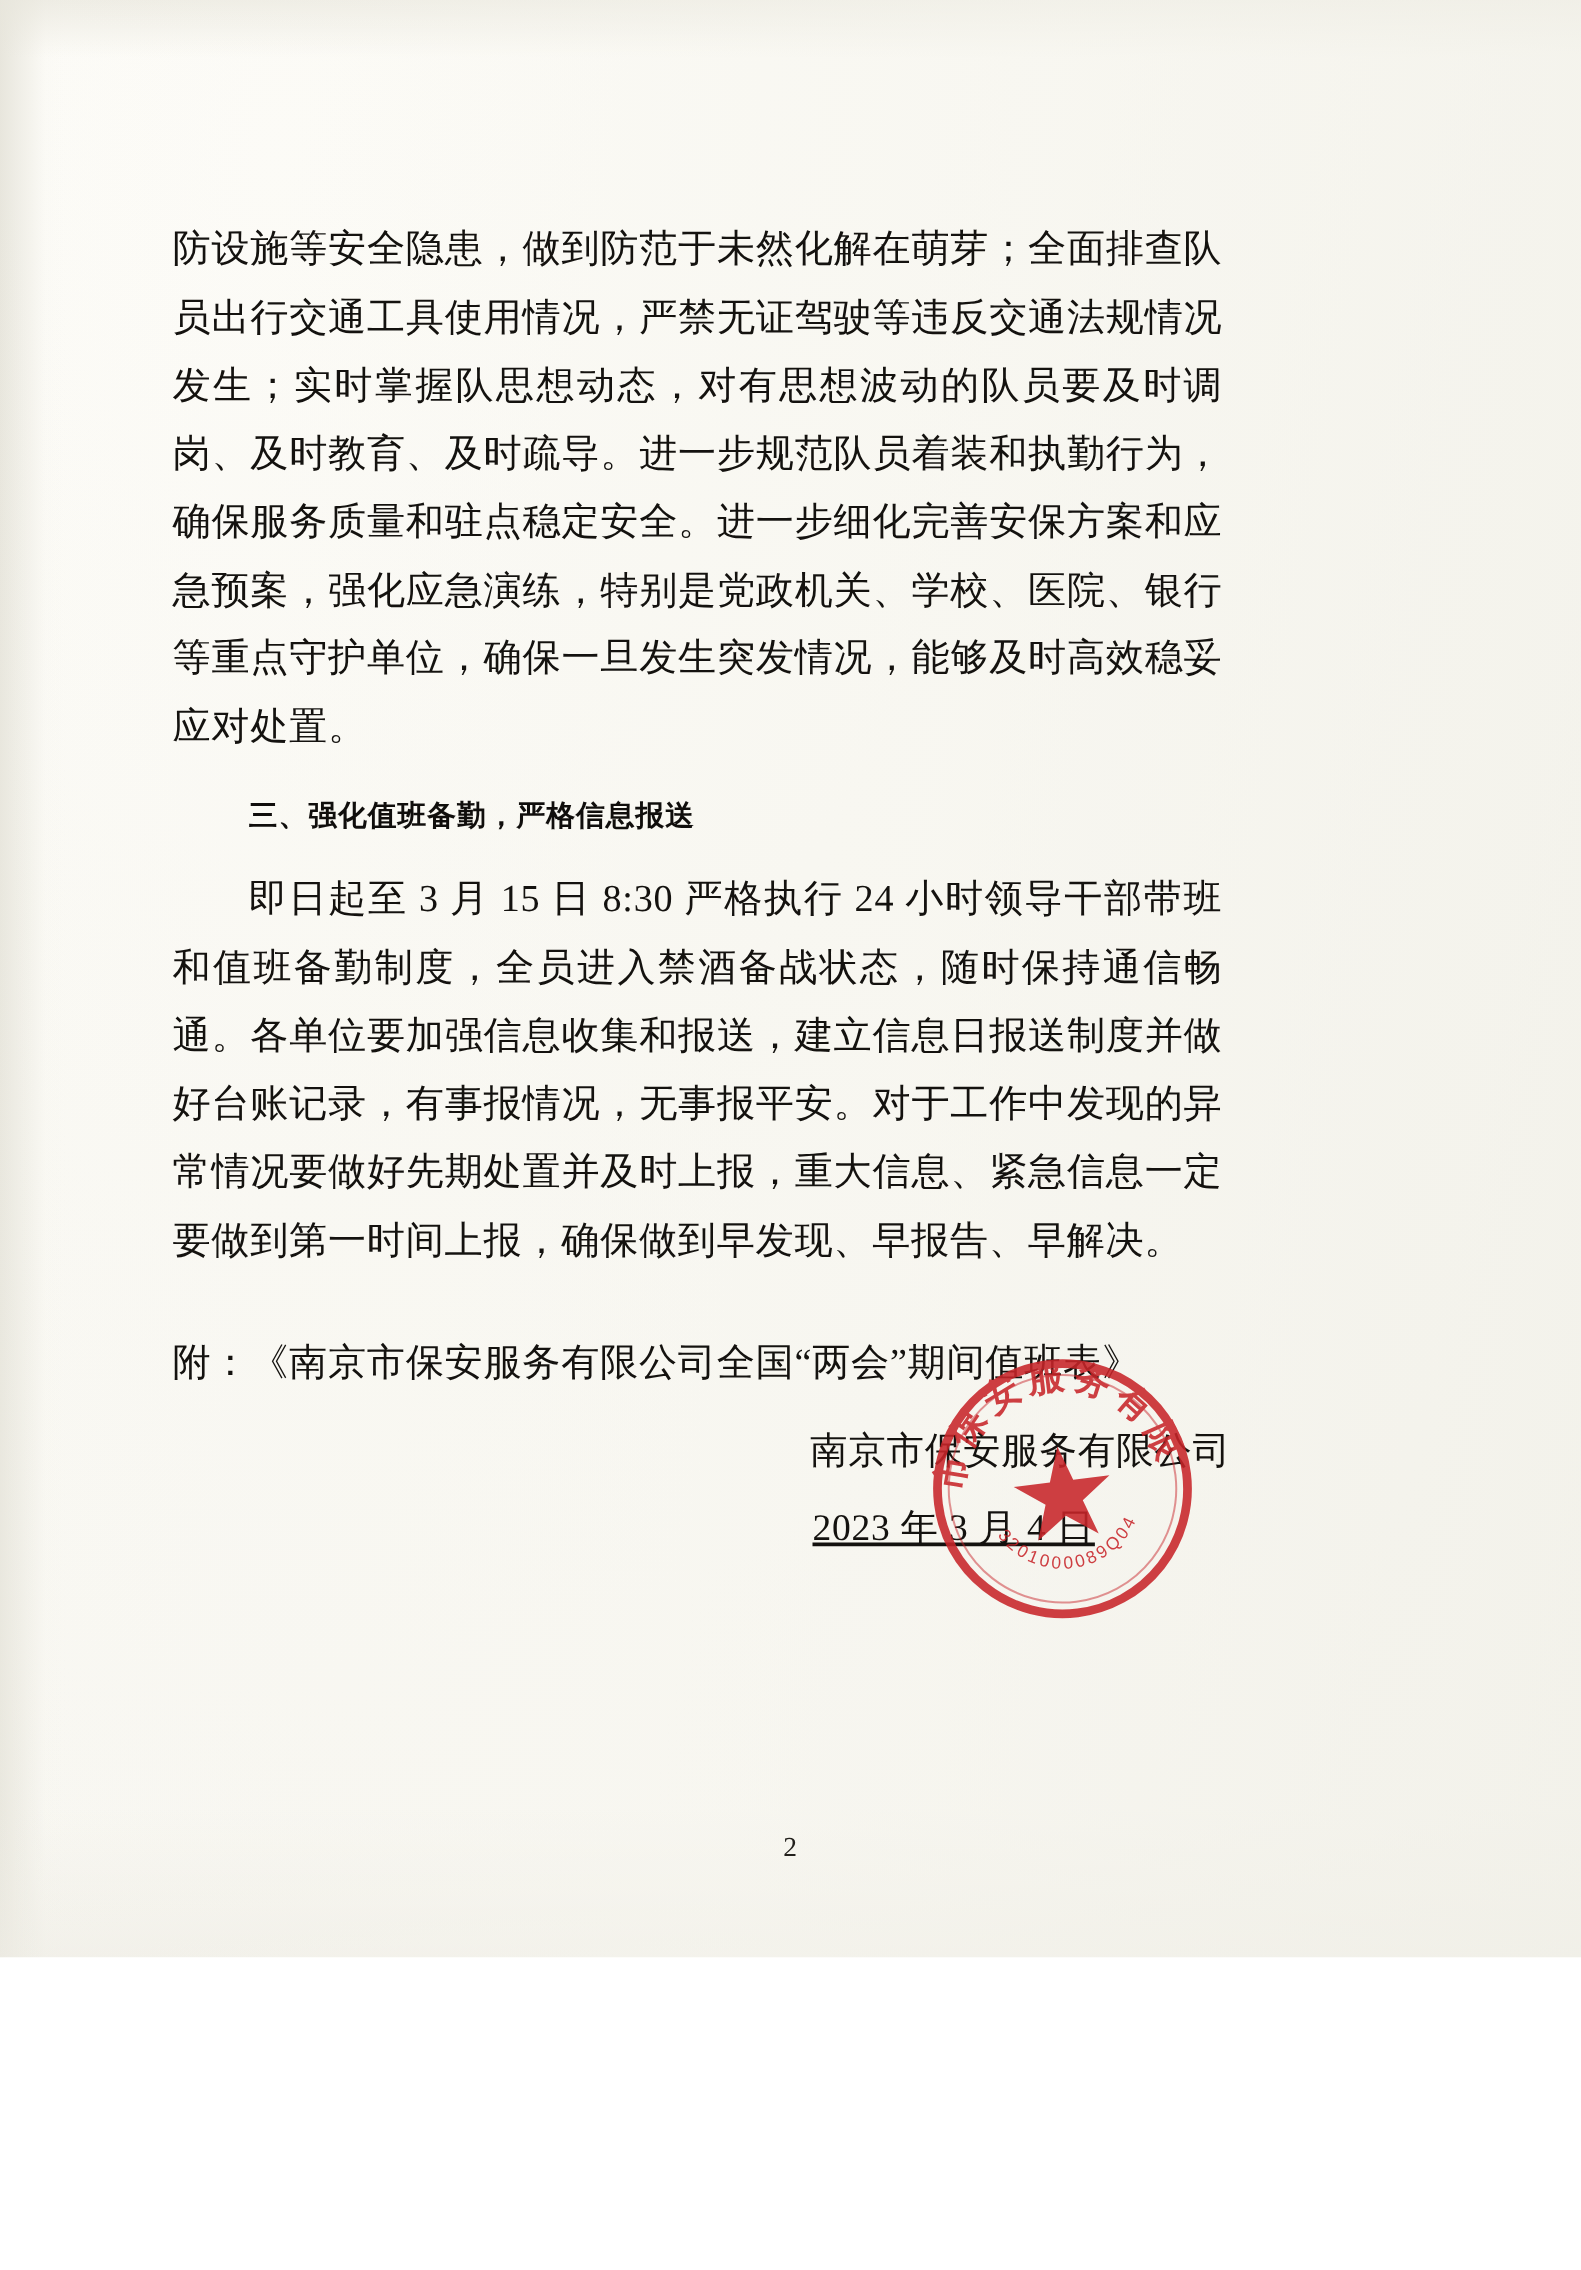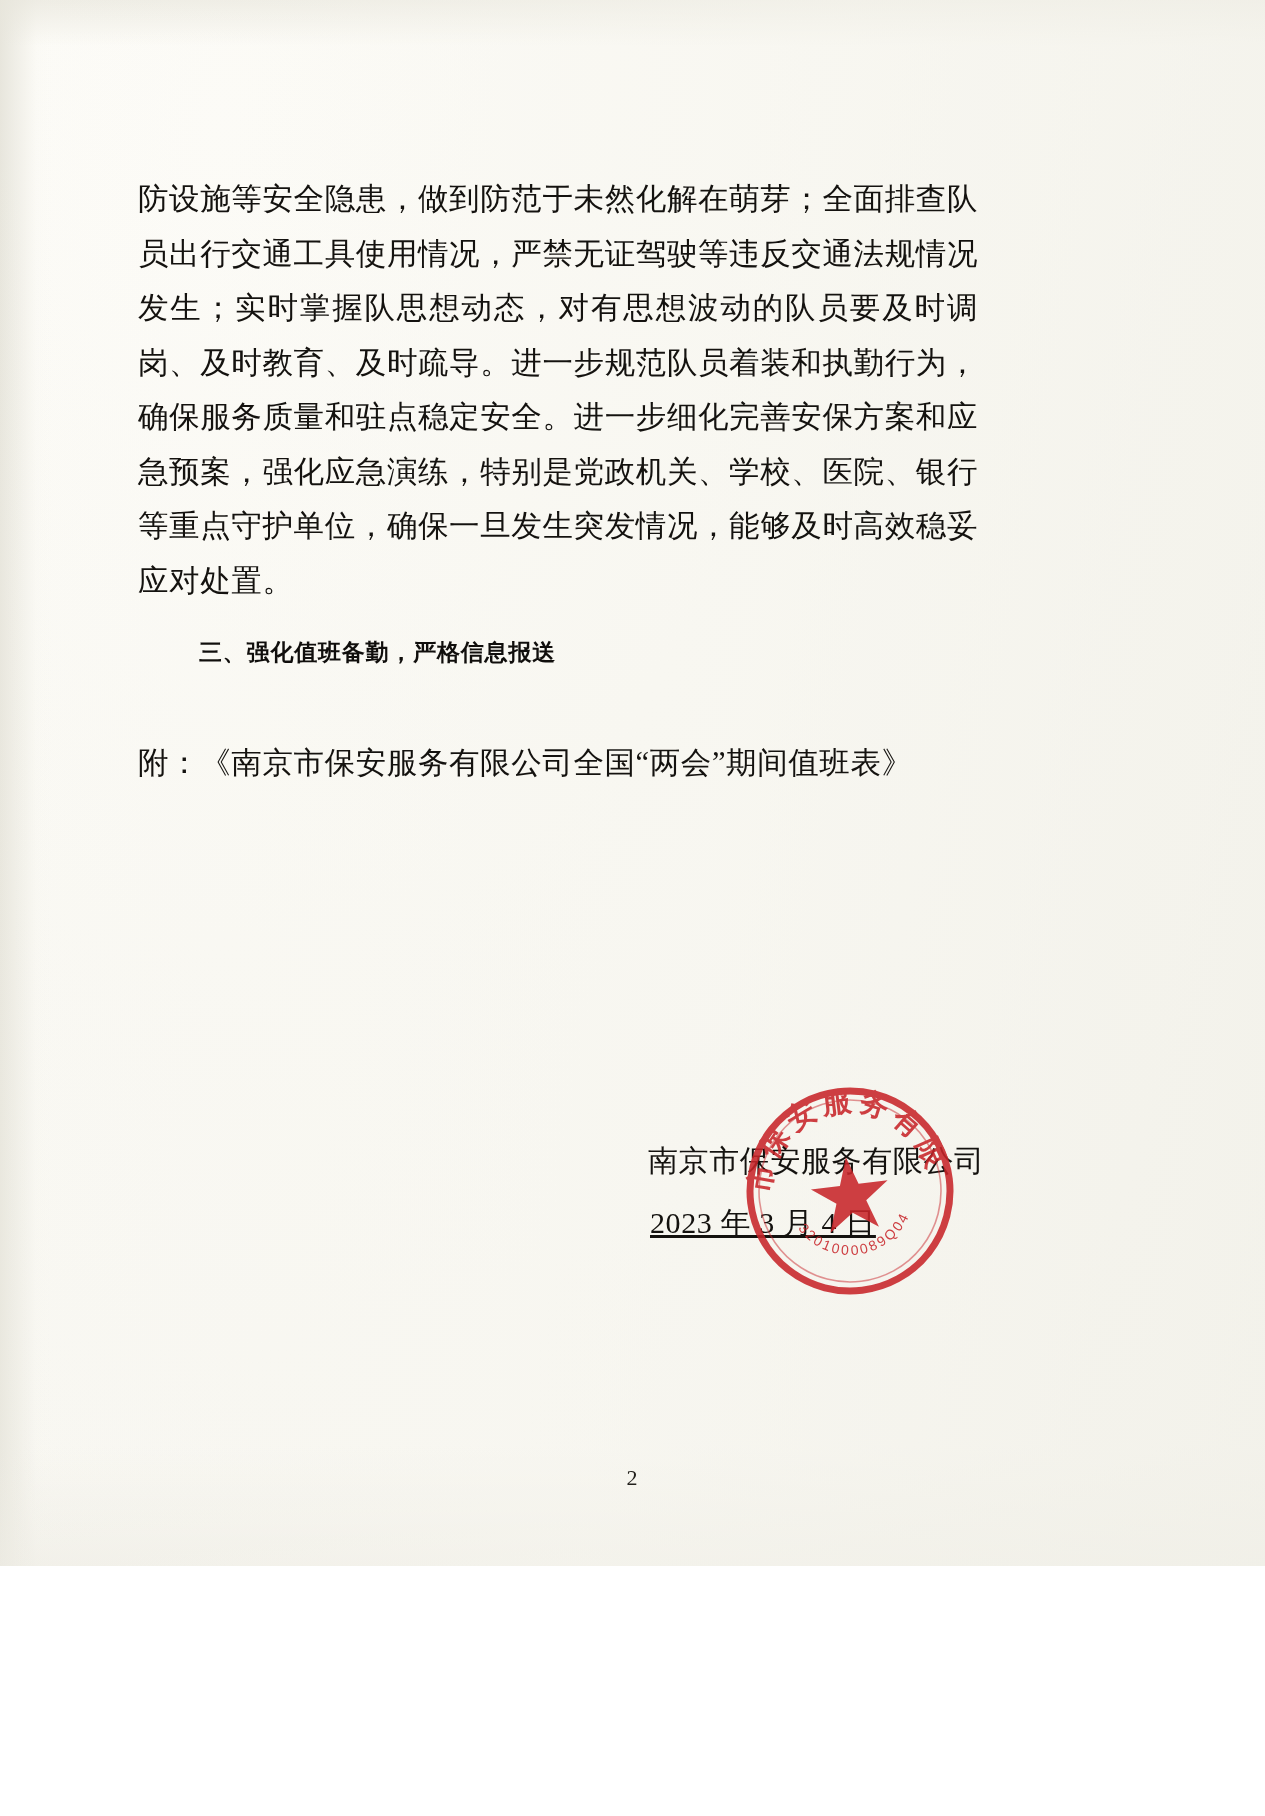--- a/index.html
+++ b/index.html
@@ -176,20 +176,21 @@
         <span class="bcell">　</span>
       </div>
   </div>
 
   <div class="content">
 
     <p class="body-para">防设施等安全隐患，做到防范于未然化解在萌芽；全面排查队员出行交通工具使用情况，严禁无证驾驶等违反交通法规情况发生；实时掌握队思想动态，对有思想波动的队员要及时调岗、及时教育、及时疏导。进一步规范队员着装和执勤行为，确保服务质量和驻点稳定安全。进一步细化完善安保方案和应急预案，强化应急演练，特别是党政机关、学校、医院、银行等重点守护单位，确保一旦发生突发情况，能够及时高效稳妥应对处置。</p>
 
     <p class="section-head">三、强化值班备勤，严格信息报送</p>
 
+    <p class="indent-para">即日起至 3 月 15 日 8:30 严格执行 24 小时领导干部带班和值班备勤制度，全员进入禁酒备战状态，随时保持通信畅通。各单位要加强信息收集和报送，建立信息日报送制度并做好台账记录，有事报情况，无事报平安。对于工作中发现的异常情况要做好先期处置并及时上报，重大信息、紧急信息一定要做到第一时间上报，确保做到早发现、早报告、早解决。</p>
 
     <p class="attach-para">附：《南京市保安服务有限公司全国“两会”期间值班表》</p>
 
   </div>
 
   <div class="signature">
     <div class="sig-line sig-org">南京市保安服务有限公司</div>
     <div class="sig-line sig-date">2023 年 3 月 4 日</div>
   </div>
 

